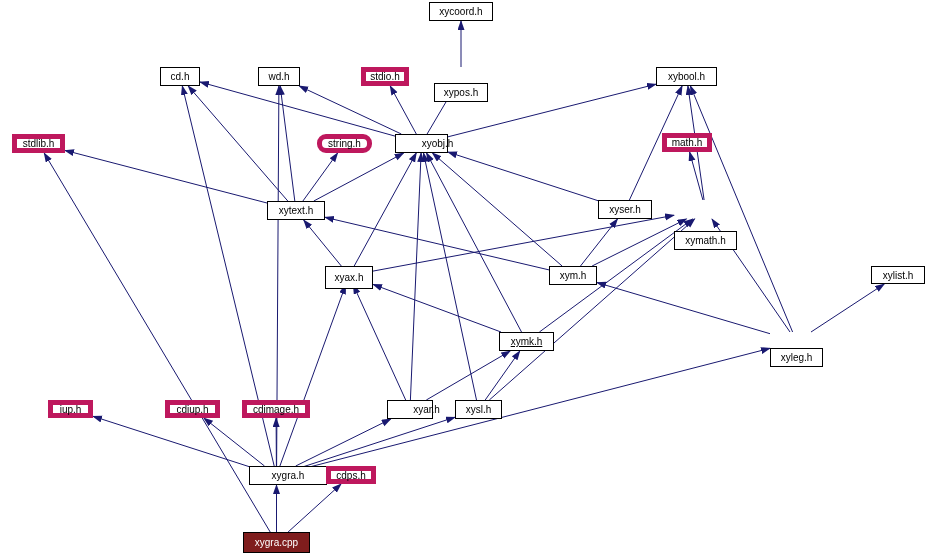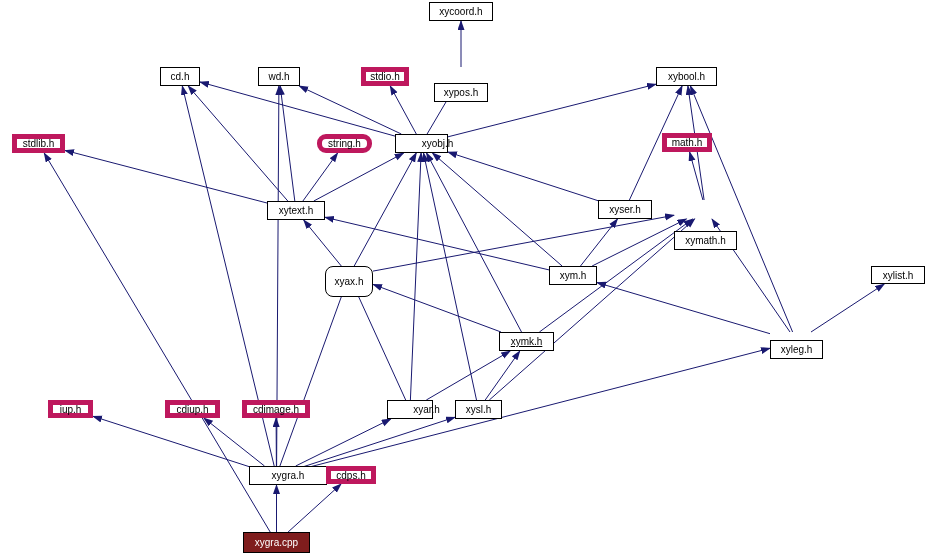--- a/index.html
+++ b/index.html
@@ -129,33 +129,33 @@
       </div>
       <div class="node border-black" style="left: 267px; top: 201px; width: 58px; height: 19px;">
         <span>xytext.h</span>
       </div>
       <div class="node border-black" style="left: 598px; top: 200px; width: 54px; height: 19px;">
         <span>xyser.h</span>
       </div>
       <div class="node border-black" style="left: 674px; top: 200px; width: 63px; height: 19px; margin-top: 31px;">
         <span>xymath.h</span>
       </div>
-      <div class="node border-black" style="left: 325px; top: 266px; width: 48px; height: 31px; border-radius: 8px;">
+      <div class="node border-black" style="left: 325px; top: 266px; width: 48px; height: 23px;">
         <span>xyax.h</span>
       </div>
       <div class="node border-black" style="left: 549px; top: 266px; width: 48px; height: 19px;">
         <span>xym.h</span>
       </div>
       <div class="node border-black" style="left: 871px; top: 266px; width: 54px; height: 18px;">
         <span>xylist.h</span>
       </div>
       <div class="node border-black" style="left: 499px; top: 332px; width: 55px; height: 19px; text-decoration: underline;">
         <span>xymk.h</span>
       </div>
-      <div class="node border-black" style="left: 770px; top: 340px; width: 53px; height: 19px;">
+      <div class="node border-black" style="left: 770px; top: 348px; width: 53px; height: 19px;">
         <span>xyleg.h</span>
       </div>
       <div class="node border-gray" style="left: 48px; top: 400px; width: 45px; height: 18px;">
         <span>iup.h</span>
       </div>
       <div class="node border-gray" style="left: 165px; top: 400px; width: 55px; height: 18px;">
         <span>cdiup.h</span>
       </div>
       <div class="node border-gray" style="left: 242px; top: 400px; width: 68px; height: 18px;">
         <span>cdimage.h</span>

